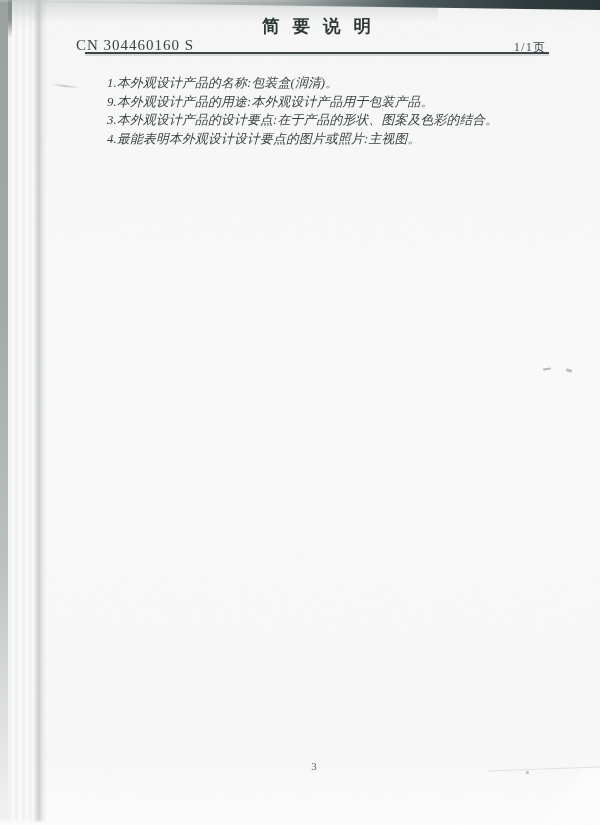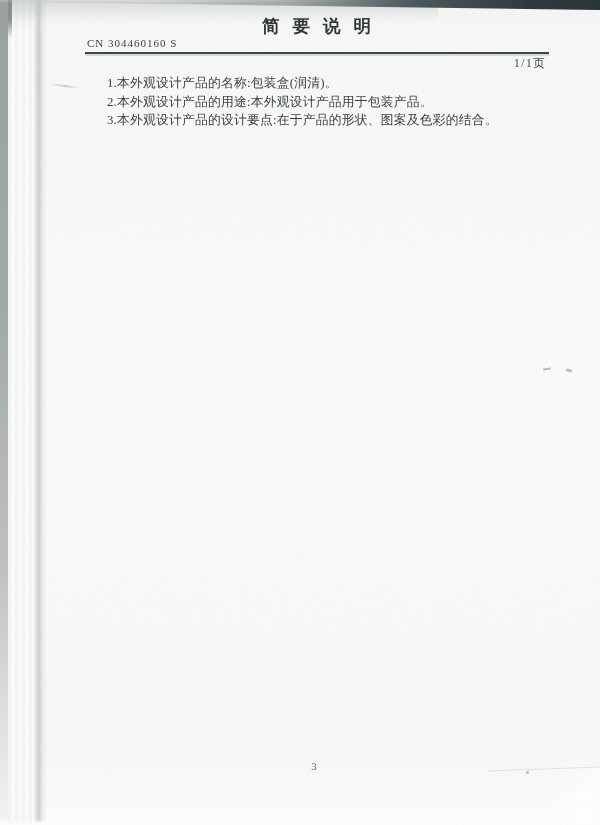--- a/index.html
+++ b/index.html
@@ -58,39 +58,39 @@
     transform:rotate(-2deg);
     border-top:1px solid rgba(190,195,194,.45);
   }
   .bottom-light-strip{
     position:absolute;left:0;bottom:0;width:600px;height:6px;
     background:linear-gradient(to bottom,rgba(253,253,253,0),#fdfdfd 70%);
   }
   .grain{position:absolute;inset:0;opacity:.05;pointer-events:none;}
   
   .doc-number{
-    position:absolute;left:87px;top:37px;
-    font-size:11px;letter-spacing:1px;color:#3b4444;white-space:nowrap;
+    position:absolute;left:76px;top:37px;
+    font-size:15px;letter-spacing:1px;color:#3b4444;white-space:nowrap;
   }
   .page-title{
     position:absolute;left:262px;top:14px;
     font-size:17.5px;font-weight:bold;letter-spacing:13px;color:#2e3737;white-space:nowrap;
   }
   .page-indicator{
-    position:absolute;left:514px;top:56px;
+    position:absolute;left:514px;top:40px;
     font-size:11.5px;letter-spacing:1.5px;color:#3b4444;white-space:nowrap;
   }
   .header-rule{
     position:absolute;left:85px;top:52px;width:464px;height:2px;
     background:#3d4749;
     box-shadow:0 2px 1px rgba(70,80,82,.18);
   }
   .brief-list{
     position:absolute;left:107px;top:74px;width:440px;
-    font-size:12.8px;line-height:18.6px;color:#39413f;letter-spacing:.2px;
+    font-size:12.8px;line-height:18.6px;color:#39413f;letter-spacing:.2px;font-style:italic;
   }
   .brief-line{white-space:nowrap;}
   .page-number{
     position:absolute;left:0;top:760px;width:628px;text-align:center;
     font-size:11px;color:#5e6665;
   }
 </style>
 </head>
 <body>
 
@@ -116,19 +116,20 @@
     <rect width="600" height="825" filter="url(#n)"></rect>
   </svg>
 
   <div class="doc-number">CN 304460160 S</div>
   <div class="page-title">简要说明</div>
   <div class="page-indicator">1/1页</div>
   <div class="header-rule"></div>
 
   <div class="brief-list">
     <div class="brief-line">1.本外观设计产品的名称:包装盒(润清)。</div>
-    <div class="brief-line">2.本外观设计产品的用途:本外观设计产品用于包装产品。</div>
+    <div class="brief-line">9.本外观设计产品的用途:本外观设计产品用于包装产品。</div>
     <div class="brief-line">3.本外观设计产品的设计要点:在于产品的形状、图案及色彩的结合。</div>
+    <div class="brief-line">4.最能表明本外观设计设计要点的图片或照片:主视图。</div>
   </div>
 
   <div class="page-number">3</div>
 
 </div>
 
 </body></html>

